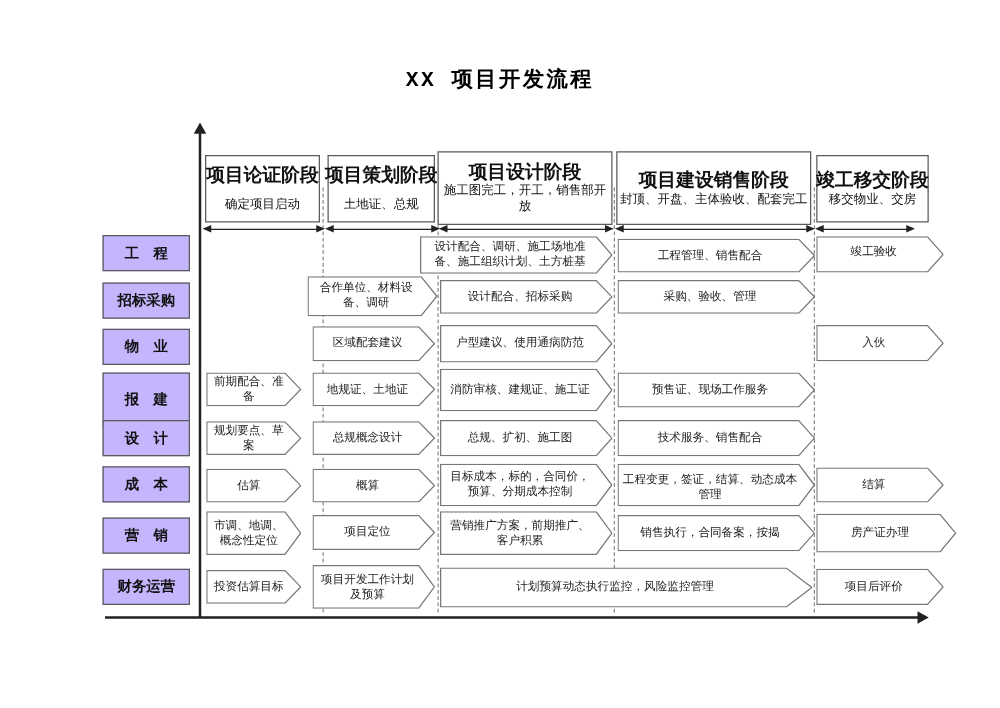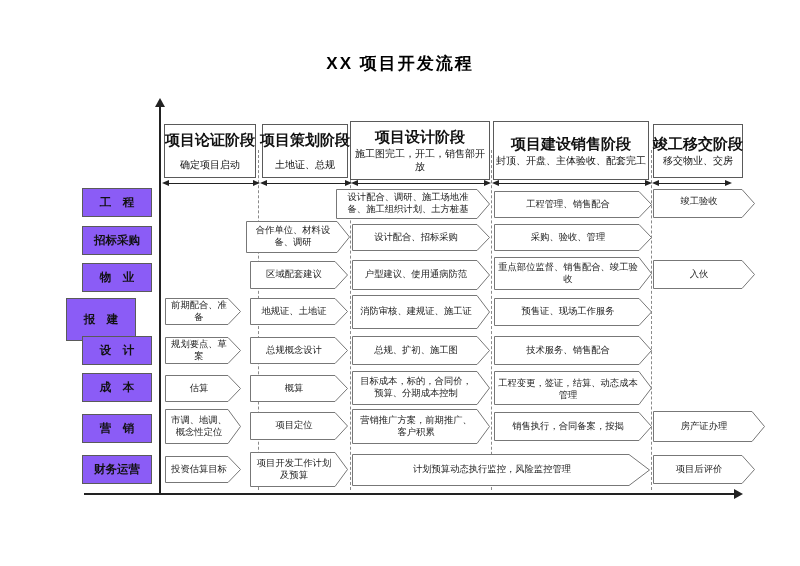--- a/index.html
+++ b/index.html
@@ -1,37 +1,37 @@
 <!DOCTYPE html>
 <html><head>
 <meta charset="utf-8">
 <style>
   html,body{margin:0;padding:0;background:#fff;}
   .canvas{position:relative;width:800px;height:566px;background:#fff;overflow:hidden;
-          font-family:Liberation Sans, sans-serif;color:#111;}
+          font-family:Liberation Mono, monospace;color:#111;}
   .title{position:absolute;top:52px;left:0;width:800px;text-align:center;
          font-size:17px;font-weight:bold;letter-spacing:2px;color:#000;}
   
   .vline{position:absolute;left:159px;top:106px;width:2px;height:388px;background:#222;}
   .vhead{position:absolute;left:155px;top:98px;width:0;height:0;
          border-left:5px solid transparent;border-right:5px solid transparent;border-bottom:9px solid #222;}
   .hline{position:absolute;left:84px;top:493px;width:652px;height:2px;background:#222;}
   .hhead{position:absolute;left:734px;top:489px;width:0;height:0;
          border-top:5px solid transparent;border-bottom:5px solid transparent;border-left:9px solid #222;}
   
   .vsep{position:absolute;top:150px;height:340px;width:0;border-left:1px dashed #8a8a8a;}
   
   .phase{position:absolute;border:1.5px solid #5a5a5a;background:#fff;box-sizing:border-box;
          display:flex;flex-direction:column;align-items:center;justify-content:center;
          text-align:center;padding:2px;}
   .phase.spread{justify-content:space-between;padding:6px 2px;}
   .pt{font-weight:bold;font-size:15px;white-space:nowrap;}
   .ps{font-size:10px;line-height:1.3;}
   
-  .lane-label{position:absolute;border:1.5px solid #5a5a5a;background:#8b5cf6;box-sizing:border-box;
+  .lane-label{position:absolute;border:1.5px solid #5a5a5a;background:#c4b5fd;box-sizing:border-box;
               display:flex;align-items:center;justify-content:center;
               font-weight:bold;font-size:11.5px;white-space:nowrap;}
   
   .darrow{position:absolute;height:9px;}
   .darrow .ln{position:absolute;left:4px;right:4px;top:3.5px;border-top:1.5px solid #222;}
   .darrow::before{content:"";position:absolute;left:0;top:0.5px;width:0;height:0;
                   border-top:3.5px solid transparent;border-bottom:3.5px solid transparent;border-right:7px solid #222;}
   .darrow::after{content:"";position:absolute;right:0;top:0.5px;width:0;height:0;
                  border-top:3.5px solid transparent;border-bottom:3.5px solid transparent;border-left:7px solid #222;}
   
@@ -91,21 +91,21 @@
   <div class="darrow" style="left:492px;top:179px;width:160px">
       <div class="ln"></div>
     </div>
   <div class="darrow" style="left:652px;top:179px;width:80px">
       <div class="ln"></div>
     </div>
 
   <div class="lane-label" style="left:82px;top:188px;width:70px;height:29px">工　程</div>
   <div class="lane-label" style="left:82px;top:226px;width:70px;height:29px">招标采购</div>
   <div class="lane-label" style="left:82px;top:263px;width:70px;height:29px">物　业</div>
-  <div class="lane-label" style="left:66px;top:298px;width:70px;height:43px">报　建</div>
+  <div class="lane-label" style="left:82px;top:298px;width:70px;height:43px">报　建</div>
   <div class="lane-label" style="left:82px;top:336px;width:70px;height:29px">设　计</div>
   <div class="lane-label" style="left:82px;top:373px;width:70px;height:29px">成　本</div>
   <div class="lane-label" style="left:82px;top:414px;width:70px;height:29px">营　销</div>
   <div class="lane-label" style="left:82px;top:455px;width:70px;height:29px">财务运营</div>
 
   <div class="abox" style="left:336px;top:189px;width:154px;height:30px">
     <svg width="154" height="30">
         <polygon points="0.5,0.5 141,0.5 153.5,15 141,29.5 0.5,29.5"></polygon>
       </svg>
     <span class="txt">设计配合、调研、施工场地准备、施工组织计划、土方桩基</span>
@@ -147,26 +147,20 @@
         <polygon points="0.5,0.5 85,0.5 97.5,14 85,27.5 0.5,27.5"></polygon>
       </svg>
     <span class="txt">区域配套建议</span>
   </div>
   <div class="abox" style="left:352px;top:260px;width:138px;height:30px">
     <svg width="138" height="30">
         <polygon points="0.5,0.5 125,0.5 137.5,15 125,29.5 0.5,29.5"></polygon>
       </svg>
     <span class="txt">户型建议、使用通病防范</span>
   </div>
-  <div class="abox" style="left:494px;top:257px;width:158px;height:33px">
-    <svg width="158" height="33">
-        <polygon points="0.5,0.5 145,0.5 157.5,16.5 145,32.5 0.5,32.5"></polygon>
-      </svg>
-    <span class="txt">重点部位监督、销售配合、竣工验收</span>
-  </div>
   <div class="abox" style="left:653px;top:260px;width:102px;height:29px">
     <svg width="102" height="29">
         <polygon points="0.5,0.5 89,0.5 101.5,14.5 89,28.5 0.5,28.5"></polygon>
       </svg>
     <span class="txt">入伙</span>
   </div>
 
   <div class="abox" style="left:165px;top:298px;width:76px;height:27px">
     <svg width="76" height="27">
         <polygon points="0.5,0.5 63,0.5 75.5,13.5 63,26.5 0.5,26.5"></polygon>
@@ -234,20 +228,26 @@
         <polygon points="0.5,0.5 125,0.5 137.5,17 125,33.5 0.5,33.5"></polygon>
       </svg>
     <span class="txt">目标成本，标的，合同价，预算、分期成本控制</span>
   </div>
   <div class="abox" style="left:494px;top:371px;width:158px;height:38px">
     <svg width="158" height="34">
         <polygon points="0.5,0.5 145,0.5 157.5,17 145,33.5 0.5,33.5"></polygon>
       </svg>
     <span class="txt">工程变更，签证，结算、动态成本管理</span>
   </div>
+  <div class="abox" style="left:653px;top:374px;width:102px;height:28px">
+    <svg width="102" height="28">
+        <polygon points="0.5,0.5 89,0.5 101.5,14 89,27.5 0.5,27.5"></polygon>
+      </svg>
+    <span class="txt">结算</span>
+  </div>
 
   <div class="abox" style="left:165px;top:409px;width:76px;height:35px">
     <svg width="76" height="35">
         <polygon points="0.5,0.5 63,0.5 75.5,17.5 63,34.5 0.5,34.5"></polygon>
       </svg>
     <span class="txt" style="padding-right:12px">市调、地调、概念性定位</span>
   </div>
   <div class="abox" style="left:250px;top:412px;width:98px;height:28px">
     <svg width="98" height="28">
         <polygon points="0.5,0.5 85,0.5 97.5,14 85,27.5 0.5,27.5"></polygon>

